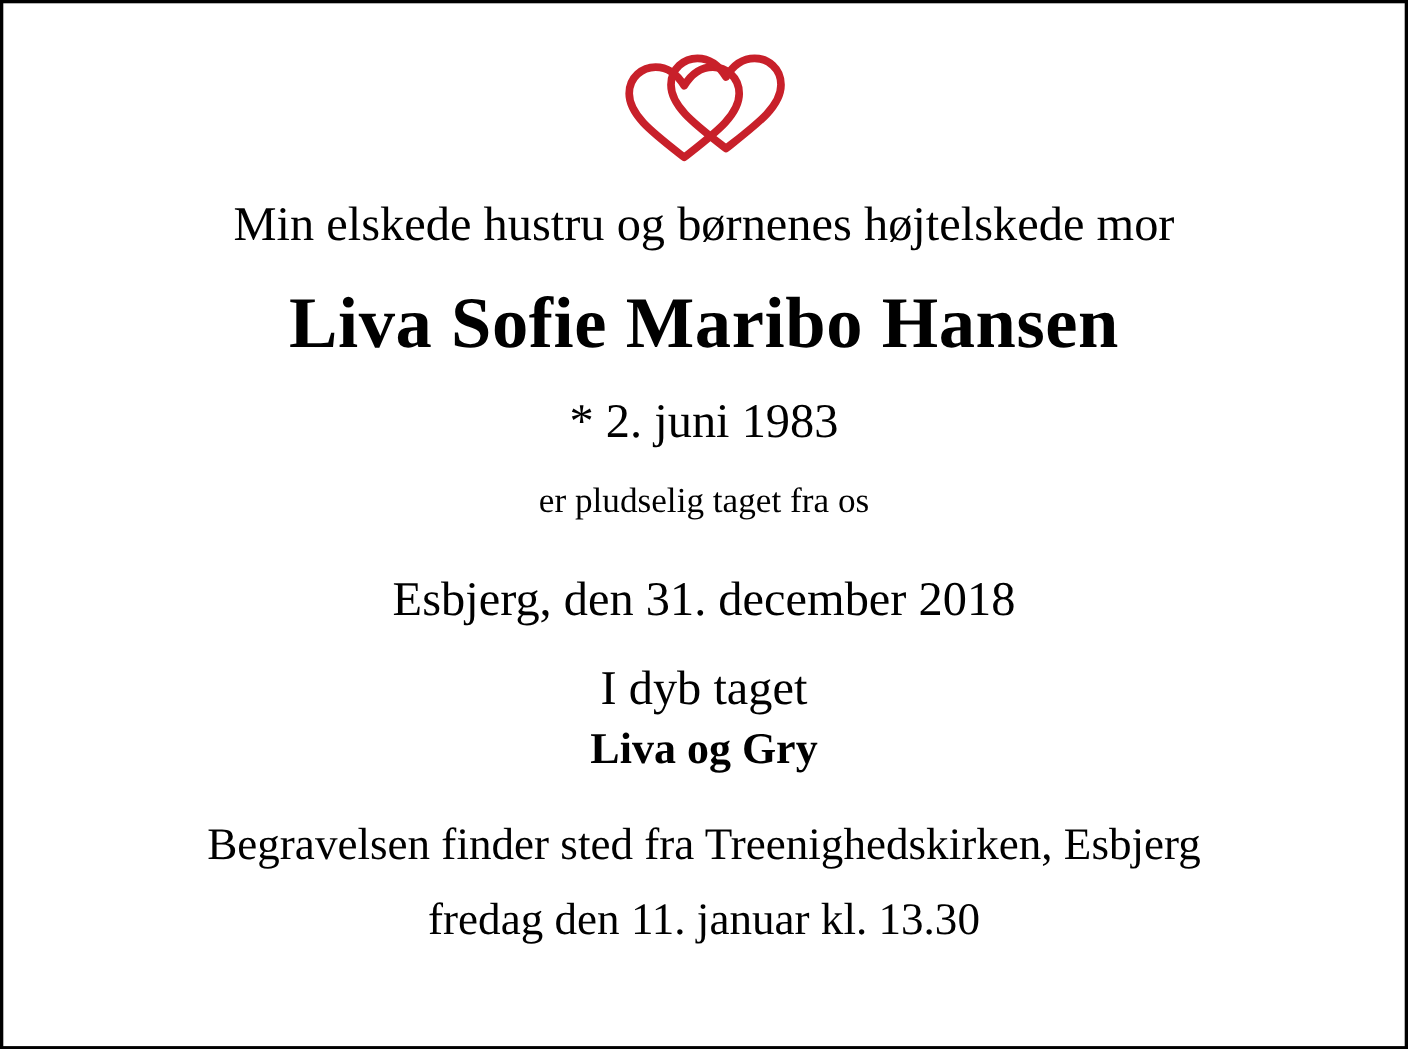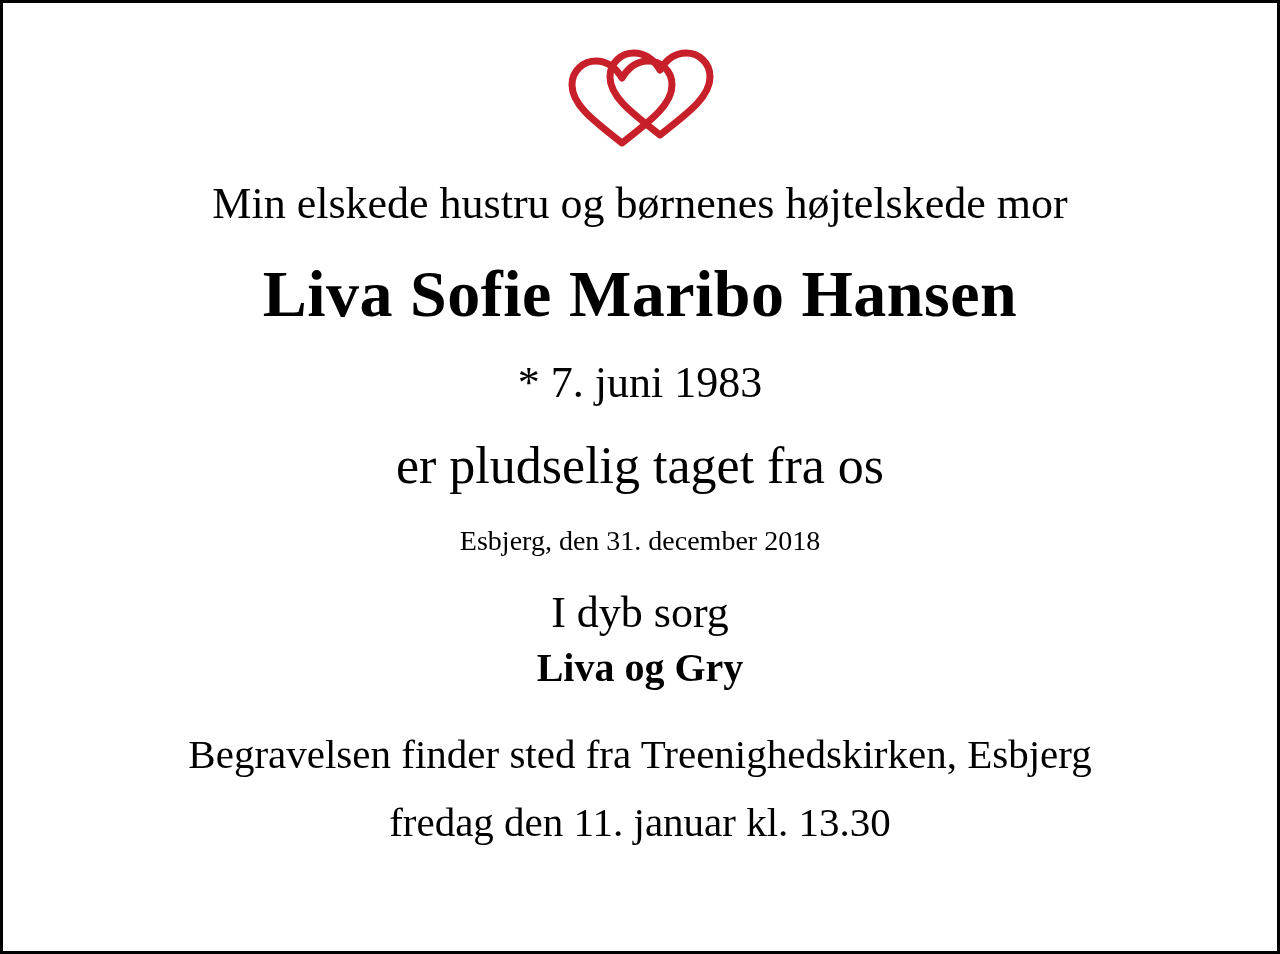--- a/index.html
+++ b/index.html
@@ -51,27 +51,27 @@
     margin-top: 26px;
     letter-spacing: 0.5px;
   }
 
   .birth {
     font-size: 44px;
     margin-top: 26px;
   }
 
   .taken {
-    font-size: 52px;
+    font-size: 32px;
     margin-top: 28px;
   }
 
   .place-date {
-    font-size: 28px;
-    margin-top: 30px;
+    font-size: 44px;
+    margin-top: 46px;
   }
 
   .grief {
     font-size: 44px;
     margin-top: 30px;
   }
 
   .survivor {
     font-size: 40px;
     font-weight: bold;
@@ -101,26 +101,26 @@
         <path d="M62 100 C 34 78, 12 62, 12 42 C 12 27, 24 18, 36 18 C 47 18, 56 25, 62 35 C 68 25, 77 18, 88 18 C 100 18, 112 27, 112 42 C 112 62, 90 78, 62 100 Z"></path>
         <path d="M100 92 C 72 70, 50 54, 50 34 C 50 19, 62 10, 74 10 C 85 10, 94 17, 100 27 C 106 17, 115 10, 126 10 C 138 10, 150 19, 150 34 C 150 54, 128 70, 100 92 Z"></path>
       </g>
     </svg>
   </div>
 
   <div class="line opening">Min elskede hustru og børnenes højtelskede mor</div>
 
   <div class="line name">Liva Sofie Maribo Hansen</div>
 
-  <div class="line birth">* 7. juni 1983</div>
+  <div class="line birth">* 2. juni 1983</div>
 
   <div class="line taken">er pludselig taget fra os</div>
 
   <div class="line place-date">Esbjerg, den 31. december 2018</div>
 
-  <div class="line grief">I dyb sorg</div>
+  <div class="line grief">I dyb taget</div>
 
   <div class="line survivor second">Liva og Gry</div>
 
   <div class="line funeral">Begravelsen finder sted fra Treenighedskirken, Esbjerg</div>
   <div class="line funeral" style="margin-top:16px;">fredag den 11. januar kl. 13.30</div>
 
 </div>
 
 </body></html>

